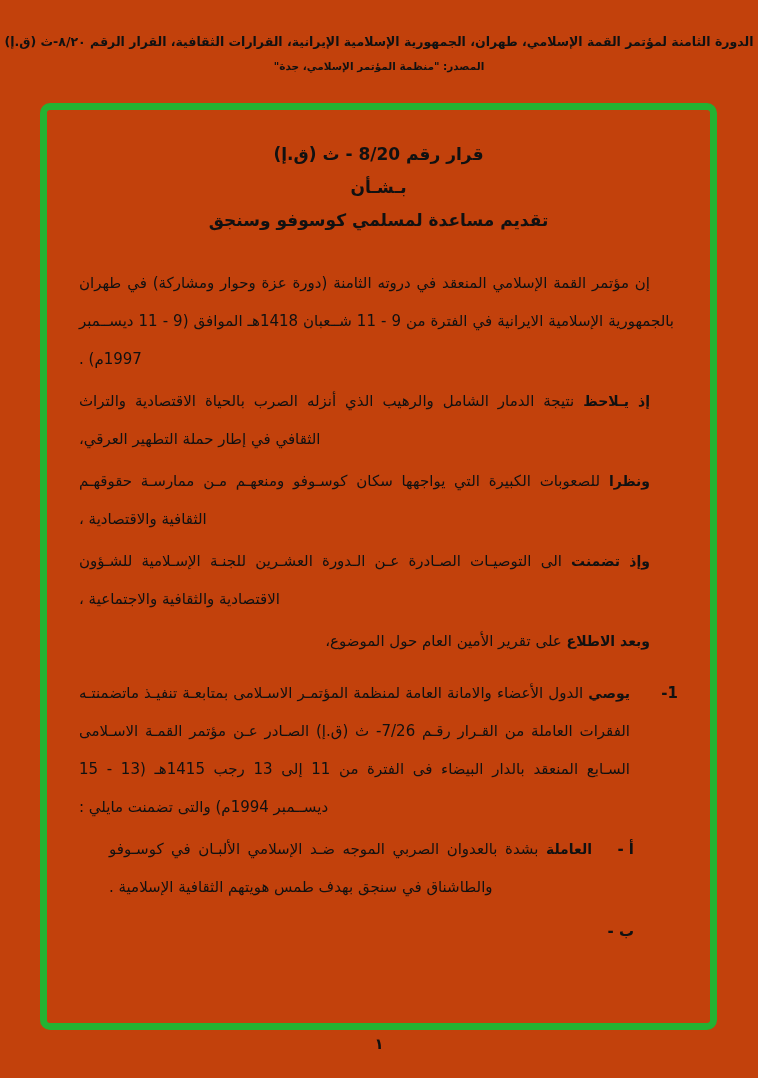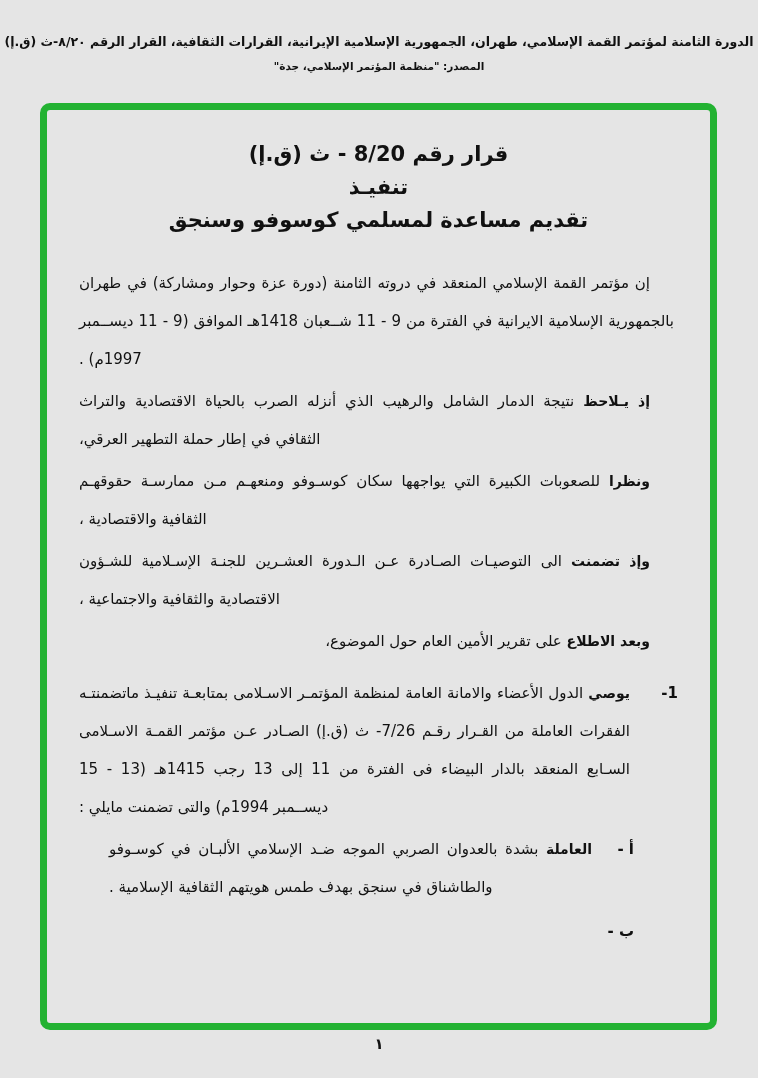--- a/index.html
+++ b/index.html
@@ -5,21 +5,21 @@
   html, body {
     margin: 0;
     padding: 0;
     background: #ffffff;
     font-family: "DejaVu Sans", sans-serif;
   }
   .page {
     position: relative;
     width: 758px;
     height: 1078px;
-    background: #e5e5e5;
+    background: #c2410c;
     overflow: hidden;
     direction: rtl;
     color: #111111;
   }
   
   .page-header {
     position: absolute;
     top: 34px;
     left: 0;
     right: 0;
@@ -46,21 +46,21 @@
     height: 927px;
     border: 7px solid #23b232;
     border-radius: 10px;
     padding: 28px 32px 0 32px;
     direction: rtl;
   }
   
   .doc-title {
     text-align: center;
     font-weight: 700;
-    font-size: 21px;
+    font-size: 17px;
     line-height: 33px;
     margin-bottom: 27px;
   }
   
   .para {
     font-size: 15px;
     line-height: 38px;
     margin: 0 4px 4px 0;
     text-align: justify;
     text-align-last: left;
@@ -117,21 +117,21 @@
 
   <div class="page-header">
     <div class="header-session">الدورة الثامنة لمؤتمر القمة الإسلامي، طهران، الجمهورية الإسلامية الإيرانية، القرارات الثقافية، القرار الرقم ٨/٢٠-ث (ق.إ)</div>
     <div class="header-source">المصدر: "منظمة المؤتمر الإسلامي، جدة"</div>
   </div>
 
   <div class="green-box" style="border-color: rgb(35, 178, 50);">
 
     <div class="doc-title">
       <div>قرار رقم 8/20 - ث (ق.إ)</div>
-      <div>تنفيـذ</div>
+      <div>بـشـأن</div>
       <div>تقديم مساعدة لمسلمي كوسوفو وسنجق</div>
     </div>
 
     <p class="para indent">
       <span>إن مؤتمر القمة الإسلامي المنعقد في دروته الثامنة (دورة عزة وحوار ومشاركة) في طهران بالجمهورية الإسلامية الايرانية في الفترة من 9 - 11 شــعبان 1418هـ الموافق (9 - 11 ديســمبر 1997م) .</span>
     </p>
 
     <p class="para indent">
       <b class="lead">إذ يـلاحظ</b><span> نتيجة الدمار الشامل والرهيب الذي أنزله الصرب بالحياة الاقتصادية والتراث الثقافي في إطار حملة التطهير العرقي،</span>
     </p>

